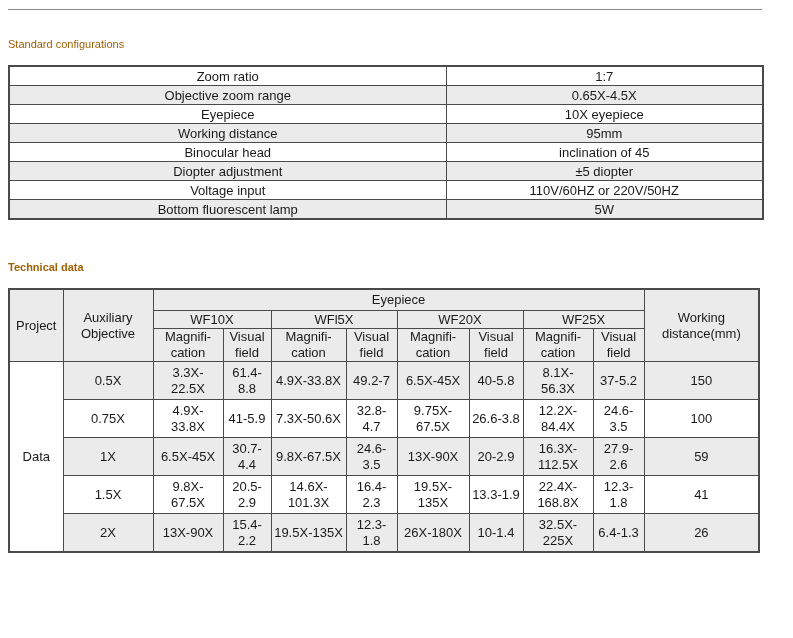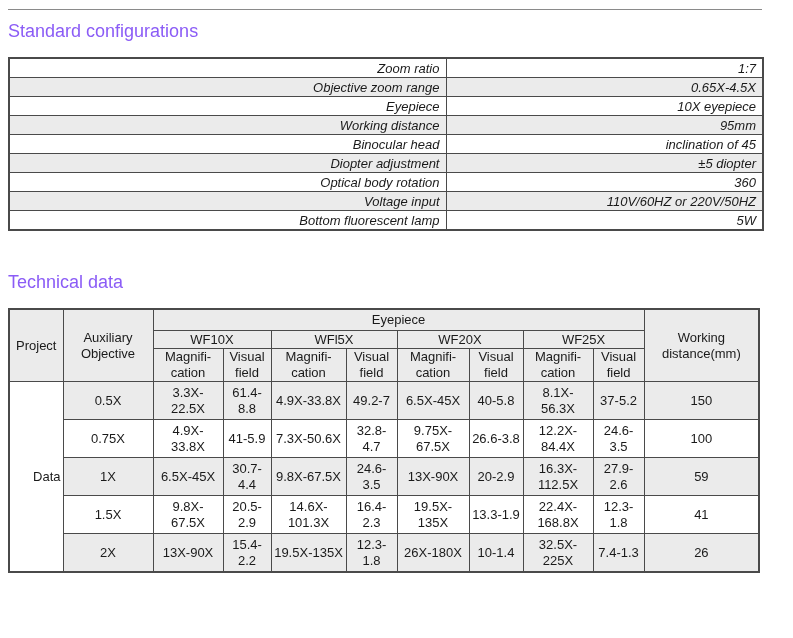--- a/index.html
+++ b/index.html
@@ -15,49 +15,49 @@
     font-size: 13px;
     color: #1a1a1a;
     box-sizing: border-box;
   }
   .topline {
     margin: 0 31px 0 8px;
     border-top: 1px solid #8a8a8a;
     height: 0;
   }
   h2.section {
-    font-size: 18px;
+    font-size: 11px;
     font-weight: 400;
-    color: #8b5cf6;
-    margin: 11px 0 15px 8px;
+    color: #a16207;
+    margin: 28px 0 15px 8px;
   }
   h2.section.second {
     margin-top: 41px;
+    font-weight: bold;
   }
   table {
     border-collapse: collapse;
     table-layout: fixed;
     margin-left: 8px;
     border: 2px solid #4a4a4a;
   }
   td {
     border: 1px solid #4a4a4a;
     overflow: hidden;
   }
   
   table.config {
     width: 754px;
   }
   table.config td {
     height: 18px;
-    padding: 0 6px;
-    text-align: right;
+    padding: 0 18px;
+    text-align: center;
     vertical-align: middle;
     white-space: nowrap;
-    font-style: italic;
   }
   table.config tr:nth-child(even) {
     background: #ebebeb;
   }
   
   table.tech {
     width: 752px;
     text-align: center;
   }
   table.tech td {
@@ -70,21 +70,20 @@
   }
   table.tech tr.hrow1 td { height: 20px; }
   table.tech tr.hrow2 td { height: 17px; margin-top: 38px; }
   table.tech tr.hrow3 td { height: 32px; }
   table.tech tr.drow td { height: 37px; }
   table.tech tr.drow:nth-child(even) td {
     background: #ebebeb;
   }
   table.tech td.project-data {
     background: #ffffff !important;
-    text-align: right;
   }
 </style>
 </head>
 <body>
 
 <div class="topline"></div>
 
 <h2 class="section">Standard configurations</h2>
 
 <table class="config">
@@ -109,24 +108,20 @@
       <td>Working distance</td>
       <td>95mm</td>
     </tr>
     <tr>
       <td>Binocular head</td>
       <td>inclination of 45</td>
     </tr>
     <tr>
       <td>Diopter adjustment</td>
       <td>±5 diopter</td>
-    </tr>
-    <tr>
-      <td>Optical body rotation</td>
-      <td>360</td>
     </tr>
     <tr>
       <td>Voltage input</td>
       <td>110V/60HZ or 220V/50HZ</td>
     </tr>
     <tr>
       <td>Bottom fluorescent lamp</td>
       <td>5W</td>
     </tr>
   </tbody>
@@ -222,17 +217,17 @@
     </tr>
     <tr class="drow">
       <td>2X</td>
       <td>13X-90X</td>
       <td>15.4-2.2</td>
       <td>19.5X-135X</td>
       <td>12.3-1.8</td>
       <td>26X-180X</td>
       <td>10-1.4</td>
       <td>32.5X-225X</td>
-      <td>7.4-1.3</td>
+      <td>6.4-1.3</td>
       <td>26</td>
     </tr>
   </tbody>
 </table>
 
 </body></html>

